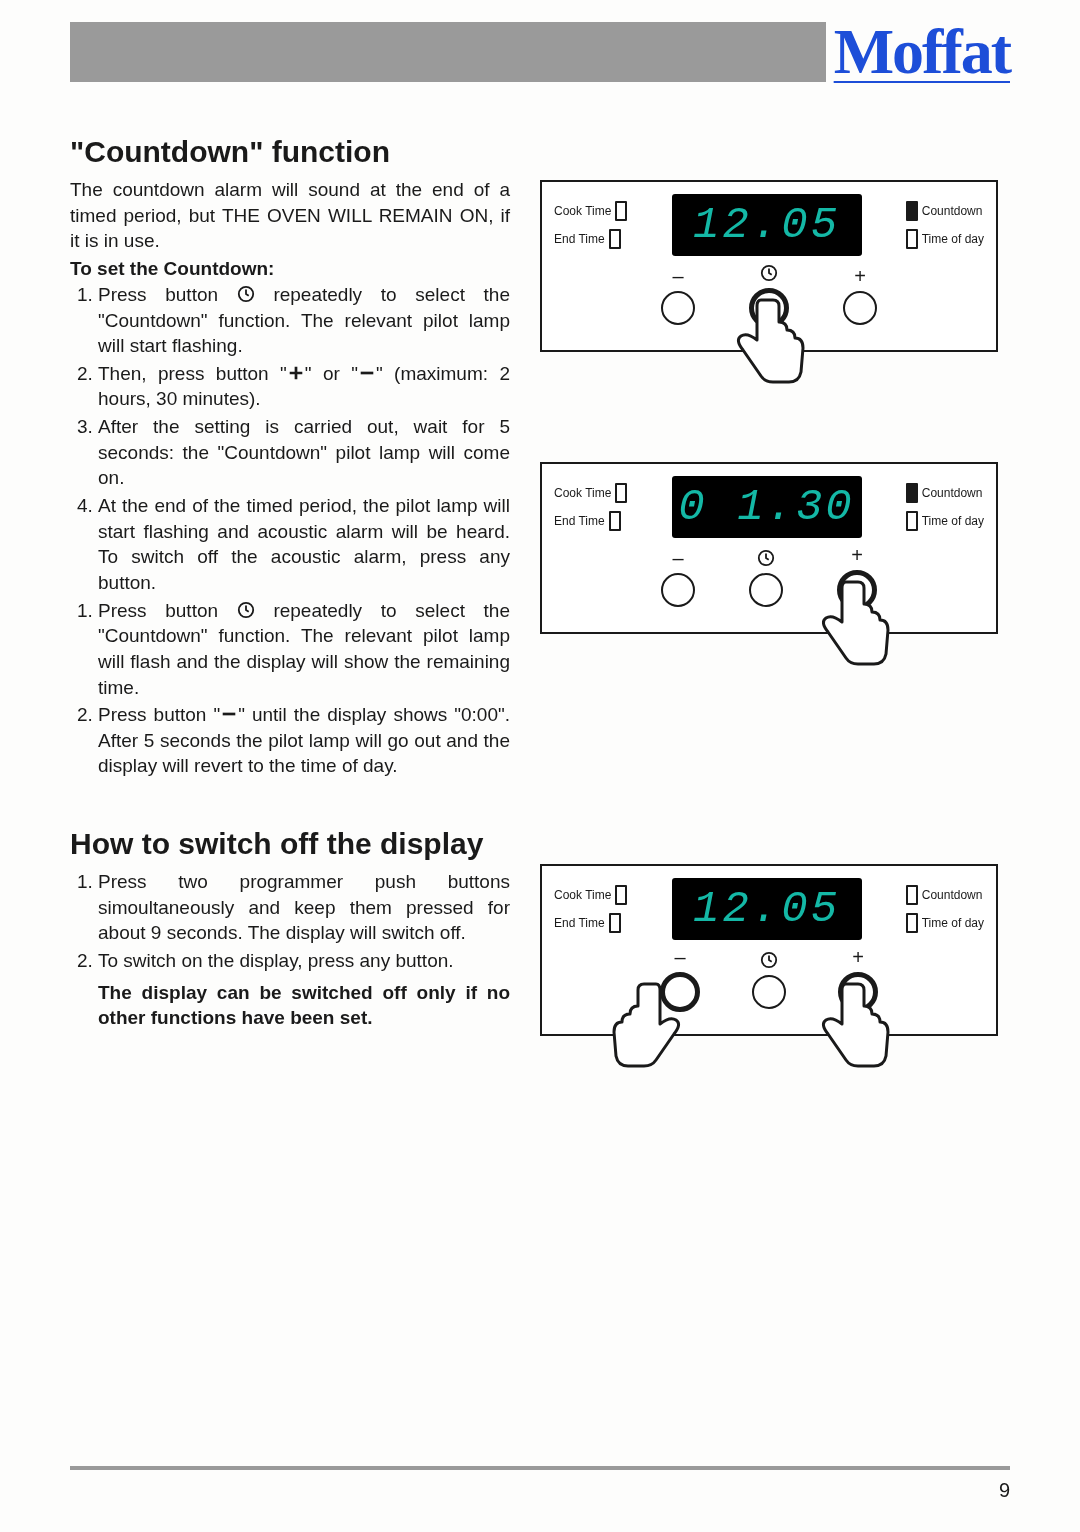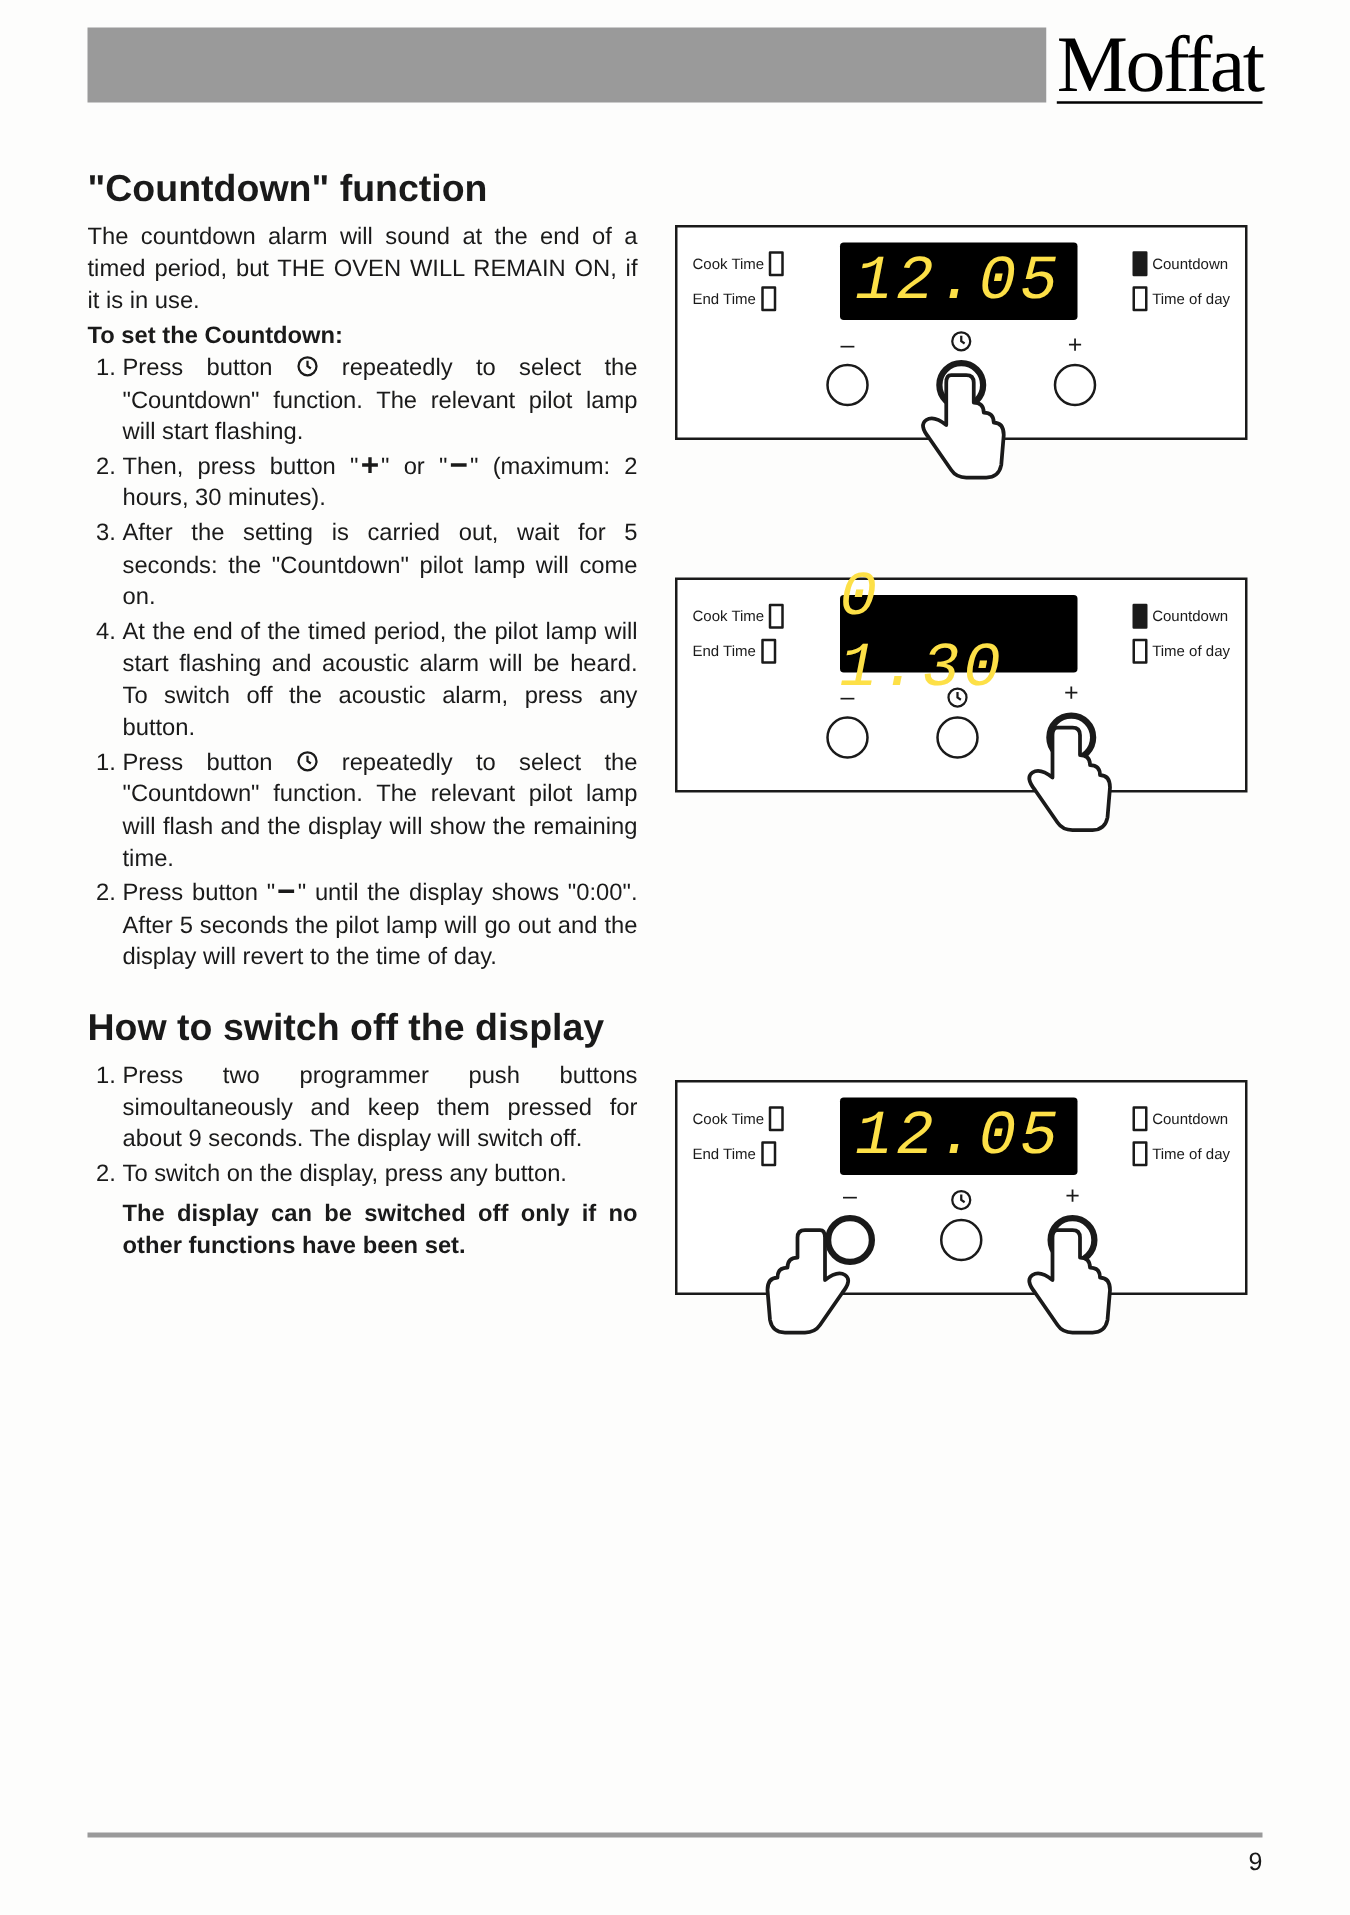--- a/index.html
+++ b/index.html
@@ -22,42 +22,42 @@
     align-items: center;
   }
   .header-gray {
     background: #9a9a9a;
     height: 60px;
     flex: 1;
   }
   .brand {
     font-family: Georgia, 'Times New Roman', serif;
     font-size: 64px;
-    font-weight: 400;
-    color: #000000;
+    font-weight: 700;
+    color: #1d4ed8;
     letter-spacing: -2px;
     text-decoration: underline;
     text-decoration-thickness: 2px;
     text-underline-offset: 8px;
     margin-left: 8px;
   }
   .content {
     position: absolute;
     top: 135px;
     left: 70px;
     width: 440px;
   }
   h1 {
     font-size: 30px;
     font-weight: bold;
     margin: 0 0 8px 0;
     color: #1a1a1a;
   }
   h1.second {
-    margin-top: 27px;
+    margin-top: 48px;
   }
   p.intro {
     font-size: 19px;
     line-height: 1.35;
     margin: 6px 0 4px 0;
     text-align: justify;
   }
   .subhead {
     font-size: 19px;
     font-weight: bold;
@@ -136,24 +136,24 @@
     background: #000;
     width: 190px;
     height: 62px;
     display: flex;
     align-items: center;
     justify-content: center;
     border-radius: 3px;
   }
   .lcd-text {
     font-family: 'Courier New', monospace;
-    font-size: 50px;
+    font-size: 44px;
     font-style: italic;
     letter-spacing: 3px;
-    color: #fde047;
+    color: #14b8a6;
     font-weight: 300;
   }
   .button-row {
     display: flex;
     justify-content: space-around;
     align-items: center;
     margin-top: 6px;
     padding: 0 80px;
   }
   .btn-col {

